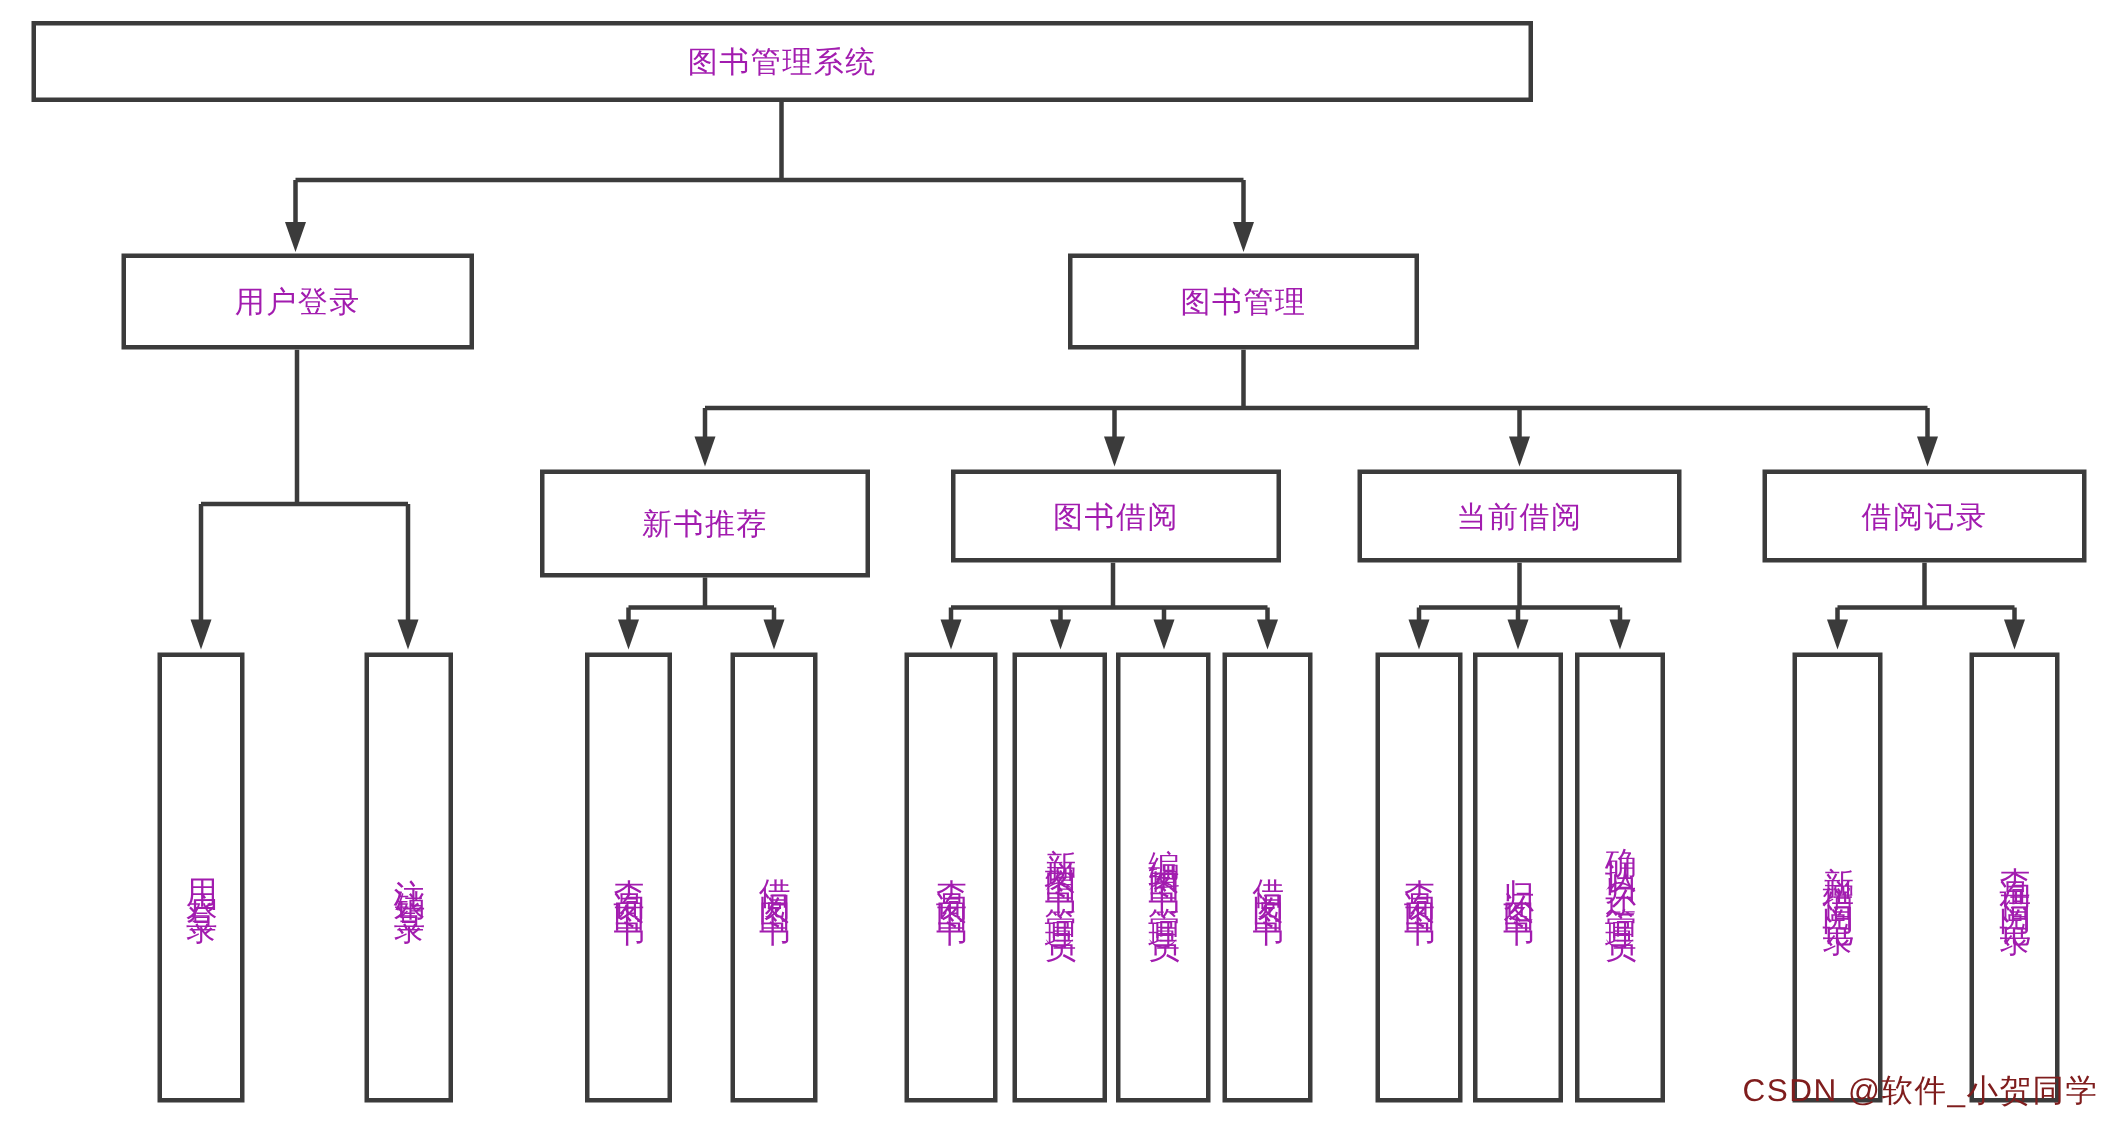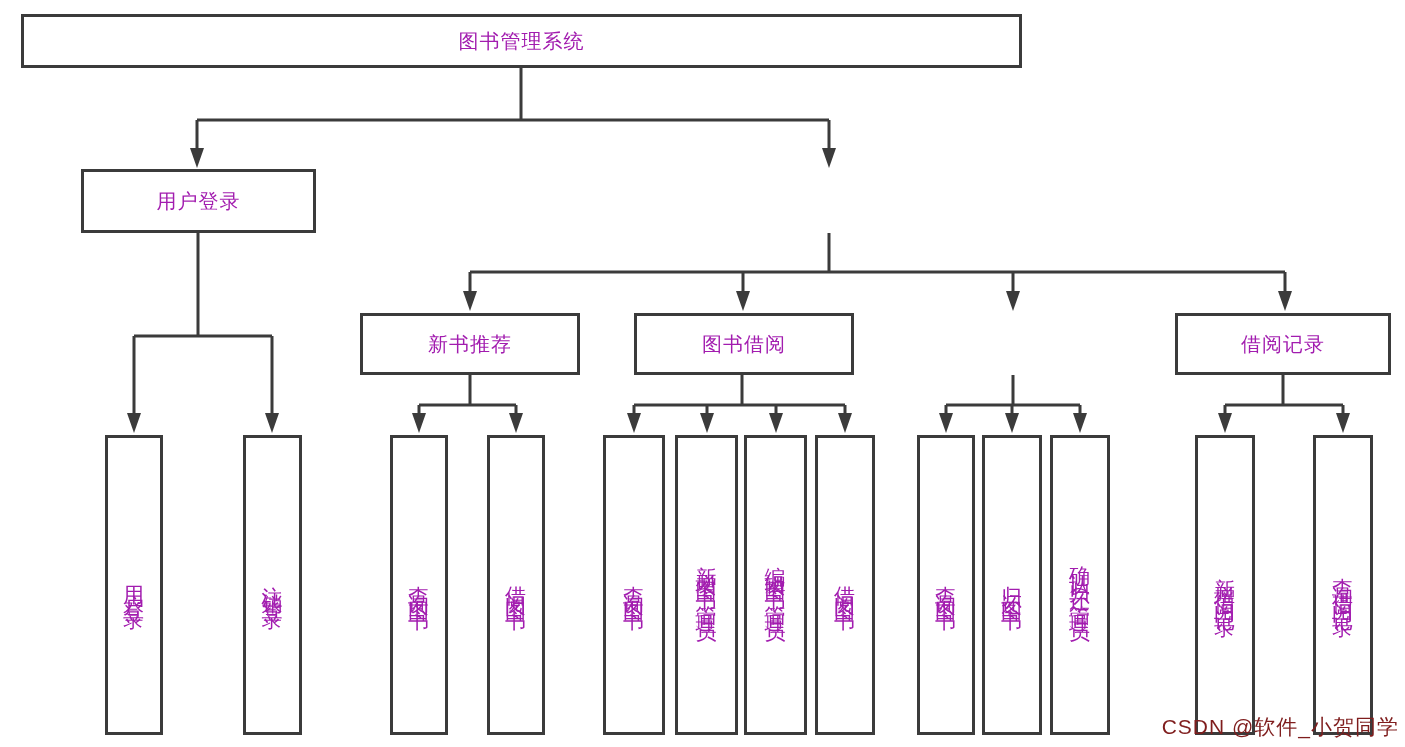--- a/index.html
+++ b/index.html
@@ -115,23 +115,25 @@
       <polygon points="1073,413 1087,413 1080,433"></polygon>
 
       <polygon points="1218,413 1232,413 1225,433"></polygon>
       <polygon points="1336,413 1350,413 1343,433"></polygon>
     </g>
   </svg>
 
   <div class="node h" style="left:21px; top:14px; width:1001px; height:54px;">图书管理系统</div>
 
   <div class="node h" style="left:81px; top:169px; width:235px; height:64px;">用户登录</div>
+  <div class="node h" style="left:712px; top:169px; width:234px; height:64px;">图书管理</div>
 
-  <div class="node h" style="left:360px; top:313px; width:220px; height:62px;">新书推荐</div>
+  <div class="node h" style="left:360px; top:313px; width:220px; height:72px;">新书推荐</div>
   <div class="node h" style="left:634px; top:313px; width:220px; height:62px;">图书借阅</div>
+  <div class="node h" style="left:905px; top:313px; width:216px; height:62px;">当前借阅</div>
   <div class="node h" style="left:1175px; top:313px; width:216px; height:62px;">借阅记录</div>
 
   <div class="node v" style="left:105px; top:435px; width:58px; height:300px;">用户登录</div>
   <div class="node v" style="left:243px; top:435px; width:59px; height:300px;">注销登录</div>
 
   <div class="node v" style="left:390px; top:435px; width:58px; height:300px;">查询图书</div>
   <div class="node v" style="left:487px; top:435px; width:58px; height:300px;">借阅图书</div>
 
   <div class="node v" style="left:603px; top:435px; width:62px; height:300px;">查询图书</div>
   <div class="node v" style="left:675px; top:435px; width:63px; height:300px;">新增图书（管理员）</div>

